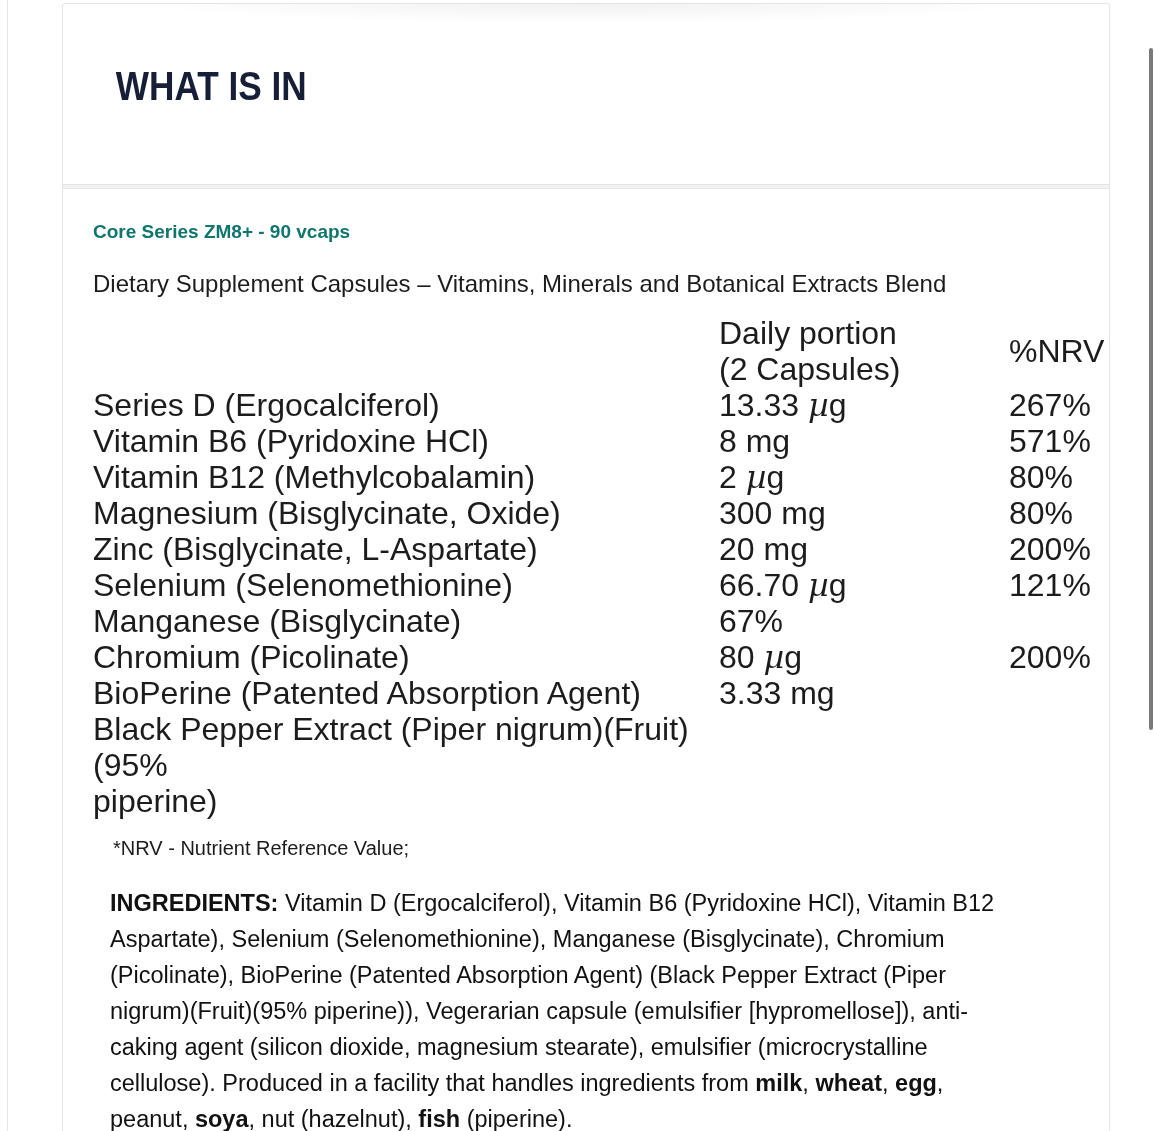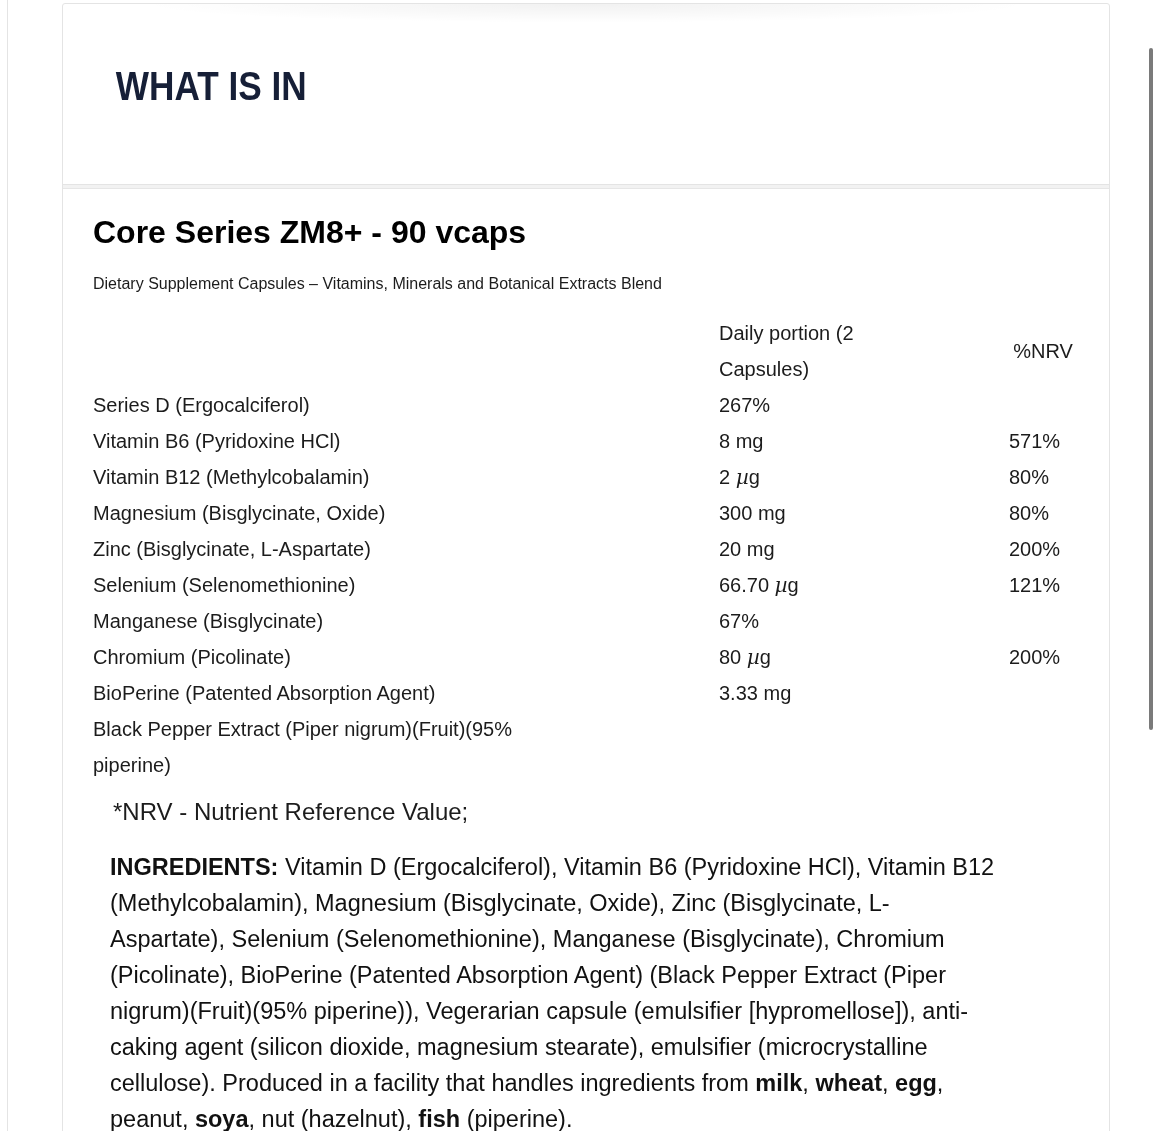--- a/index.html
+++ b/index.html
@@ -12,34 +12,34 @@
 
   .hero { height:181px; border-bottom:1px solid #e4e4e4;
           background:radial-gradient(ellipse 620px 26px at 50% 0%, rgba(0,0,0,0.055), rgba(0,0,0,0) 72%);
           border-radius:3px 3px 0 0; }
   .hero h1 { padding:60px 0 0 60px; font-size:40px; font-weight:700; color:#161f37;
              letter-spacing:0; transform:scaleX(0.88); transform-origin:left center; white-space:nowrap; }
 
   .gap-strip { height:4px; background:#f2f2f2; border-bottom:1px solid #e6e6e6; }
 
   .panel { padding:28px 32px 40px 30px; }
-  .product-title { font-size:32px; font-weight:700; color:#000000; line-height:30px; }
-  .product-subtitle { margin-top:22px; font-size:16px; line-height:30px; color:#1c1c1c; white-space:nowrap; }
+  .product-title { font-size:19px; font-weight:700; color:#0f766e; line-height:30px; }
+  .product-subtitle { margin-top:22px; font-size:24px; line-height:30px; color:#1c1c1c; white-space:nowrap; }
 
-  .ntable { margin-top:16px; font-size:20px; color:#1c1c1c; }
+  .ntable { margin-top:16px; font-size:32px; color:#1c1c1c; }
   .thead, .trow { display:grid; grid-template-columns:626px 290px 1fr; }
   .thead { line-height:36px; }
   .portion-h { max-width:205px; }
   .nrv-h { align-self:center; line-height:36px;text-align:center; }
   .trow { line-height:36px; }
   .tcell { white-space:nowrap; }
   .tcell.name { white-space:normal; }
   .mu { font-style:italic; font-family:"DejaVu Serif", serif; }
 
-  .footnote { margin-top:14px; padding-left:20px; font-size:24px; line-height:30px; color:#1c1c1c; }
+  .footnote { margin-top:14px; padding-left:20px; font-size:20px; line-height:30px; color:#1c1c1c; }
 
   .ingredients { margin-top:22px; font-size:23.5px; line-height:36px; color:#111111; }
   .ingredients .line { white-space:pre;margin-left:17px; }
   .ingredients .b { font-weight:700; }
 
   .scroll-thumb { position:absolute; right:1px; top:48px; width:4px; height:682px;
                   background:#7a7a7a; border-radius:2px; }
 </style>
 </head>
 <body>
@@ -60,20 +60,21 @@
       <div class="thead">
         <div class="tcell"></div>
         <div class="tcell portion-h" style="white-space:normal;">Daily portion (2 Capsules)</div>
         <div class="tcell nrv-h">%NRV</div>
       </div>
       <div>
           <div class="trow">
             <div class="tcell name">
               <div>Series D (Ergocalciferol)</div>
             </div>
+            <div class="tcell portion">13.33 <i class="mu">µ</i>g</div>
             <div class="tcell nrv">267%</div>
           </div>
           <div class="trow">
             <div class="tcell name">
               <div>Vitamin B6 (Pyridoxine HCl)</div>
             </div>
             <div class="tcell portion">8 mg</div>
             <div class="tcell nrv">571%</div>
           </div>
           <div class="trow">
@@ -132,21 +133,20 @@
             <div class="tcell portion"></div>
             <div class="tcell nrv"></div>
           </div>
         </div>
     </div>
 
     <div class="footnote">*NRV - Nutrient Reference Value;</div>
 
     <div class="ingredients">
         <div class="line"><span class="b">INGREDIENTS:</span><span> Vitamin D (Ergocalciferol), Vitamin B6 (Pyridoxine HCl), Vitamin B12</span></div>
-        <div class="line"><span>(Methylcobalamin), Magnesium (Bisglycinate, Oxide), Zinc (Bisglycinate, L-</span></div>
         <div class="line"><span>Aspartate), Selenium (Selenomethionine), Manganese (Bisglycinate), Chromium</span></div>
         <div class="line"><span>(Picolinate), BioPerine (Patented Absorption Agent) (Black Pepper Extract (Piper</span></div>
         <div class="line"><span>nigrum)(Fruit)(95% piperine)), Vegerarian capsule (emulsifier [hypromellose]), anti-</span></div>
         <div class="line"><span>caking agent (silicon dioxide, magnesium stearate), emulsifier (microcrystalline</span></div>
         <div class="line"><span>cellulose). Produced in a facility that handles ingredients from </span><span class="b">milk</span><span>, </span><span class="b">wheat</span><span>, </span><span class="b">egg</span><span>,</span></div>
         <div class="line"><span>peanut, </span><span class="b">soya</span><span>, nut (hazelnut), </span><span class="b">fish</span><span> (piperine).</span></div>
       </div>
   </div>
 </div>
 

